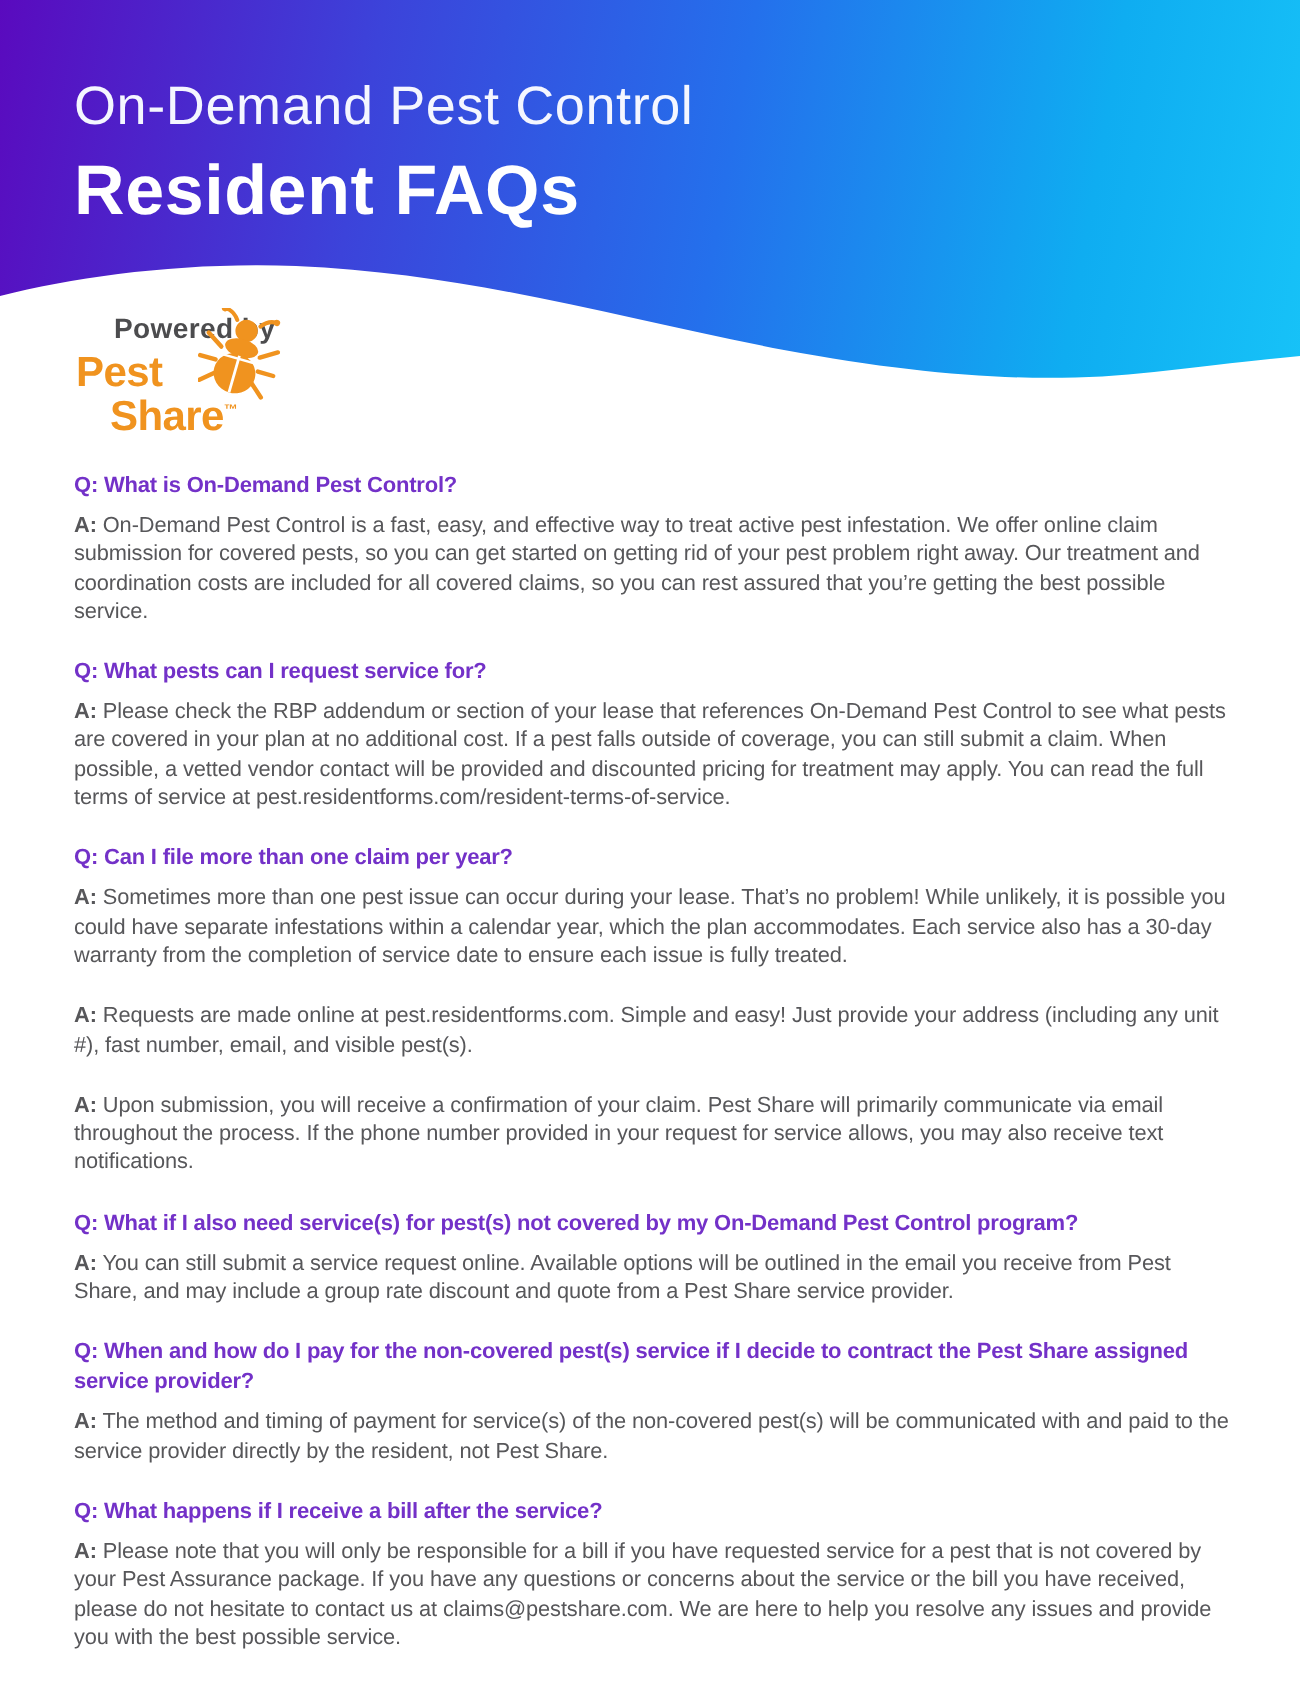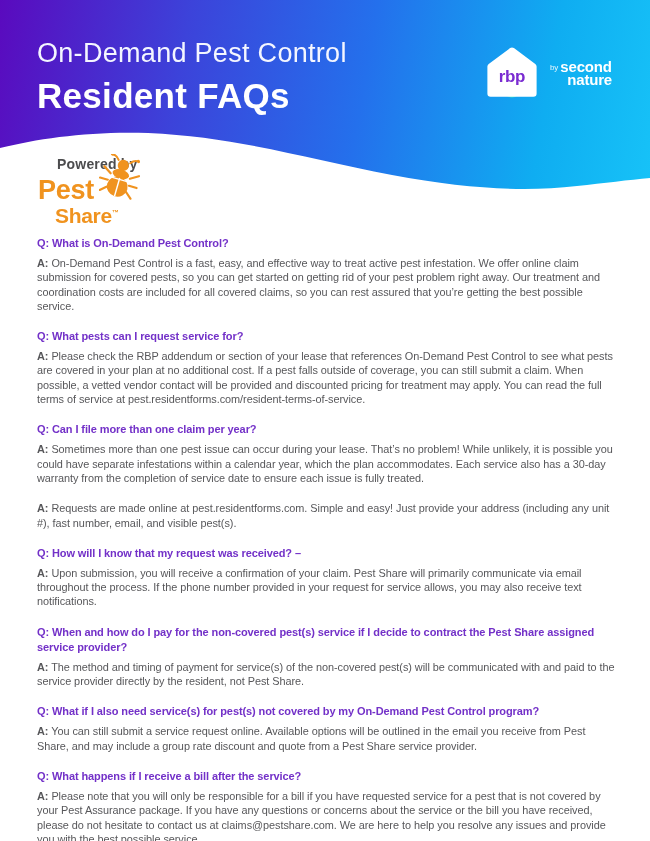--- a/index.html
+++ b/index.html
@@ -46,21 +46,21 @@
     color:var(--rbp_purple); font-size:17px; font-weight:700; letter-spacing:-.3px;
   }
   .sn-text{display:flex; align-items:flex-start; color:#fff;}
   .sn-by{font-size:8px; font-weight:400; margin-top:3px; margin-right:2px; opacity:.9;}
   .sn-words{display:flex; flex-direction:column; line-height:13px; font-size:15px; font-weight:700; letter-spacing:-.2px;}
   .sn-words span:nth-child(2){margin-left:7px;}
 
   
   .powered{position:absolute; left:38px; top:156px; width:110px;}
   .powered-by{font-size:14px; font-weight:700; color:var(--powered_gray); letter-spacing:.2px;padding-left:19px;}
-  .ps-word-1{font-size:27px; font-weight:700; color:var(--orange); letter-spacing:-.3px; margin-top:3px;}
+  .ps-word-1{font-size:21px; font-weight:700; color:var(--orange); letter-spacing:-.3px; margin-top:3px;}
   .ps-word-2{font-size:21px; font-weight:700; color:var(--orange); letter-spacing:-.3px; margin-left:17px; margin-top:-2px;}
   .ps-tm{font-size:7px; vertical-align:super;}
   .beetle{position:absolute; left:61px; top:-2px; width:42px; height:46px;}
 
   
   .faq-list{padding:21px 32px 0 37px; width:650px;}
   .faq-item{margin-bottom:16px;}
   .faq-q{
     color:var(--question_purple);
     font-size:11px; font-weight:700; line-height:15px;
@@ -81,36 +81,20 @@
   <header class="hero">
     <svg class="hero-wave" viewBox="0 0 650 215" preserveAspectRatio="none" aria-hidden="true">
       <path d="M0,148 C40,138 92,131 148,133 C238,137 308,159 392,175 C468,189 524,192 577,186 C604,183 629,180 650,178 L650,215 L0,215 Z" fill="#ffffff"></path>
     </svg>
 
     <div class="hero-titles">
       <div class="hero-title-1">On-Demand Pest Control</div>
       <div class="hero-title-2">Resident FAQs</div>
     </div>
 
-    <div class="brand-lockup">
-      <div class="rbp-badge">
-        <div class="rbp-diamond"></div>
-        <svg class="rbp-house" viewBox="0 0 56 56" aria-hidden="true">
-          <path d="M28,4 L51,21 L51,50 L5,50 L5,21 Z" fill="#ffffff" stroke="#ffffff" stroke-width="7" stroke-linejoin="round"></path>
-        </svg>
-        <span class="rbp-text">rbp</span>
-      </div>
-      <div class="sn-text">
-        <span class="sn-by">by</span>
-        <span class="sn-words">
-          <span>second</span>
-          <span>nature</span>
-        </span>
-      </div>
-    </div>
   </header>
 
   <div class="powered">
     <div class="powered-by">Powered by</div>
     <div class="ps-word-1">Pest</div>
     <div class="ps-word-2"><span>Share</span><span class="ps-tm">™</span></div>
     <svg class="beetle" viewBox="0 0 42 46" aria-hidden="true">
       <g transform="rotate(16 21 23)" fill="#f0931f" stroke="#f0931f">
         <path d="M15,7 Q12,3 8,3" fill="none" stroke-width="2" stroke-linecap="round"></path>
         <path d="M27,7 Q30,3 34,3" fill="none" stroke-width="2" stroke-linecap="round"></path>
@@ -145,32 +129,31 @@
   <section class="faq-item">
     <h3 class="faq-q">Q: Can I file more than one claim per year?</h3>
     <p class="faq-a"><b class="a-prefix">A:</b> <span class="a-text">Sometimes more than one pest issue can occur during your lease. That’s no problem! While unlikely, it is possible you could have separate infestations within a calendar year, which the plan accommodates. Each service also has a 30-day warranty from the completion of service date to ensure each issue is fully treated.</span></p>
   </section>
 
   <section class="faq-item">
     <p class="faq-a"><b class="a-prefix">A:</b> <span class="a-text">Requests are made online at pest.residentforms.com. Simple and easy! Just provide your address (including any unit #), fast number, email, and visible pest(s).</span></p>
   </section>
 
   <section class="faq-item">
-    <h3 class="faq-q">Q: How will I know that my request was received? –</h3>
     <p class="faq-a"><b class="a-prefix">A:</b> <span class="a-text">Upon submission, you will receive a confirmation of your claim. Pest Share will primarily communicate via email throughout the process. If the phone number provided in your request for service allows, you may also receive text notifications.</span></p>
+  </section>
+
+  <section class="faq-item">
+    <h3 class="faq-q">Q: What if I also need service(s) for pest(s) not covered by my On-Demand Pest Control program?</h3>
+    <p class="faq-a"><b class="a-prefix">A:</b> <span class="a-text">You can still submit a service request online. Available options will be outlined in the email you receive from Pest Share, and may include a group rate discount and quote from a Pest Share service provider.</span></p>
   </section>
 
   <section class="faq-item">
     <h3 class="faq-q">Q: When and how do I pay for the non-covered pest(s) service if I decide to contract the Pest Share assigned service provider?</h3>
     <p class="faq-a"><b class="a-prefix">A:</b> <span class="a-text">The method and timing of payment for service(s) of the non-covered pest(s) will be communicated with and paid to the service provider directly by the resident, not Pest Share.</span></p>
-  </section>
-
-  <section class="faq-item">
-    <h3 class="faq-q">Q: What if I also need service(s) for pest(s) not covered by my On-Demand Pest Control program?</h3>
-    <p class="faq-a"><b class="a-prefix">A:</b> <span class="a-text">You can still submit a service request online. Available options will be outlined in the email you receive from Pest Share, and may include a group rate discount and quote from a Pest Share service provider.</span></p>
   </section>
 
   <section class="faq-item">
     <h3 class="faq-q">Q: What happens if I receive a bill after the service?</h3>
     <p class="faq-a"><b class="a-prefix">A:</b> <span class="a-text">Please note that you will only be responsible for a bill if you have requested service for a pest that is not covered by your Pest Assurance package. If you have any questions or concerns about the service or the bill you have received, please do not hesitate to contact us at claims@pestshare.com. We are here to help you resolve any issues and provide you with the best possible service.</span></p>
   </section>
 </main>
 
 </div>
 

